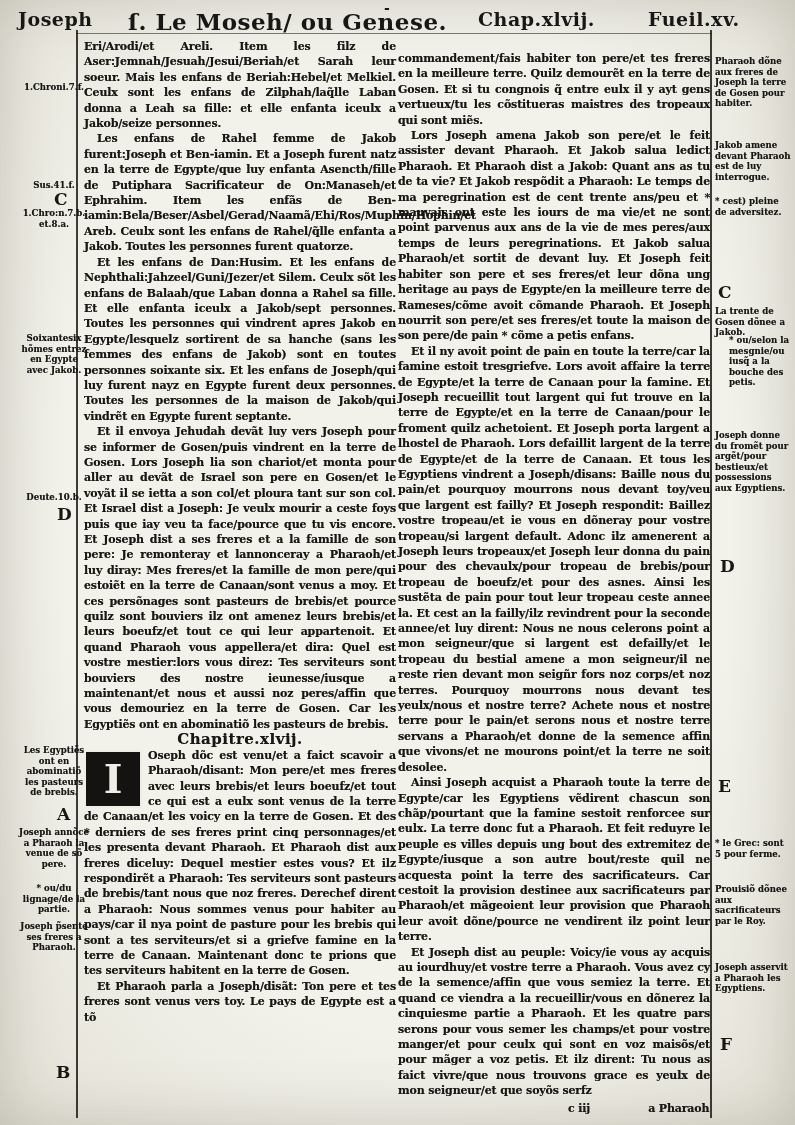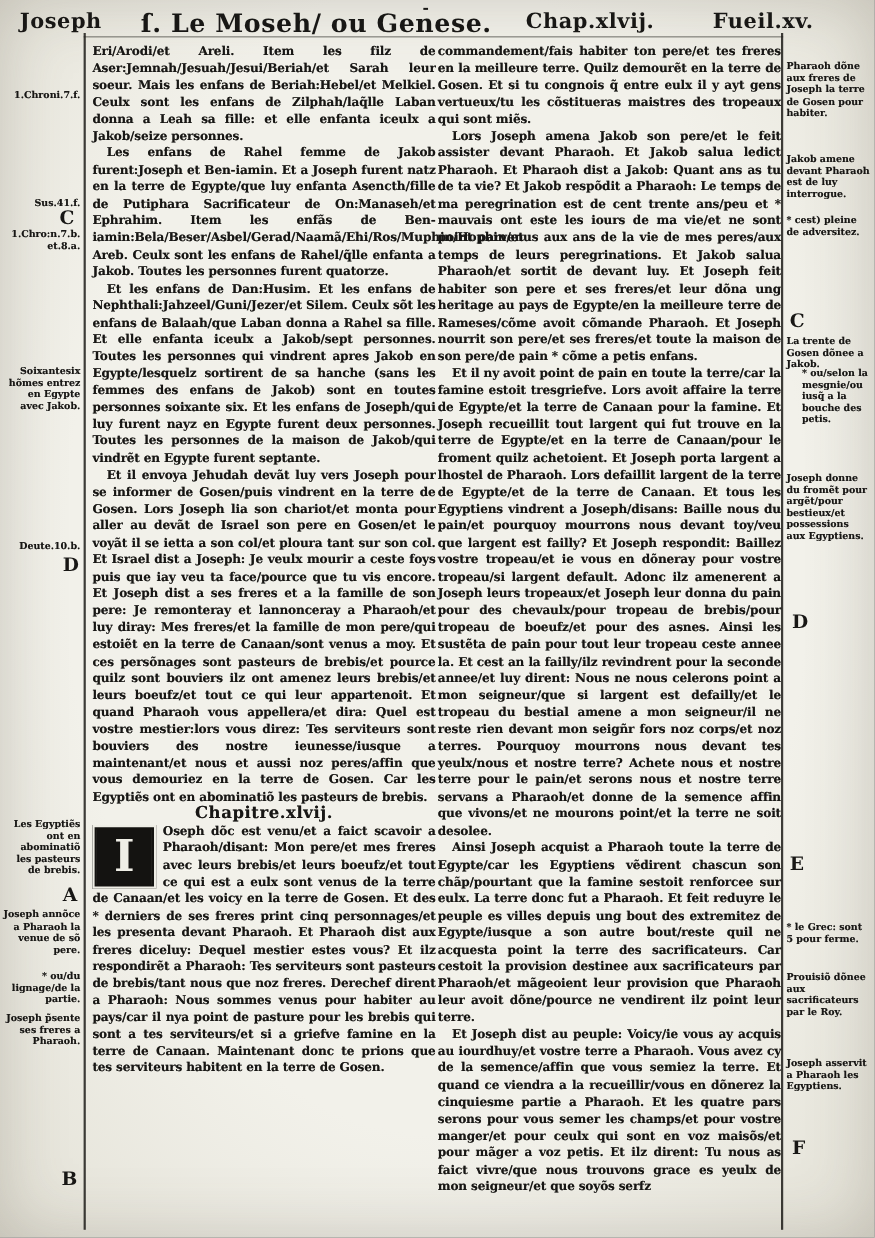--- a/index.html
+++ b/index.html
@@ -26,41 +26,41 @@
   .vrule-right{left:710px;}
   .hrule{position:absolute;left:76px;top:33px;width:636px;height:1px;background:#2a2925;opacity:.6;}
   
   .col{
     position:absolute;top:39px;width:312px;
     font-size:11px;line-height:15.4px;font-weight:700;
     text-align:justify;letter-spacing:-.15px;
     text-shadow:0 0 .5px rgba(20,18,15,.55);
   }
   .col-left{left:84px;}
-  .col-right{left:398px;}
+  .col-right{left:398px;margin-top:12px;}
   .col p{margin:0;}
   .col p.ind{text-indent:13px;}
   .chap-head{
     text-align:center;font-weight:700;font-size:15px;
     margin:5px 0 3px 0;letter-spacing:.5px;text-indent:0;
   }
   
   .dropcap{
     float:left;width:58px;height:58px;margin:2px 6px 1px 0;
     background:#141311;color:#efeee6;
     display:flex;align-items:center;justify-content:center;
     font-size:40px;font-weight:bold;
     box-shadow:inset 0 0 0 2px #efeee6, inset 0 0 0 4px #141311, inset 10px -8px 0 -6px rgba(240,238,230,.35), inset -10px 8px 0 -6px rgba(240,238,230,.35);
   }
   
   .note{
     position:absolute;font-weight:700;font-size:8.6px;line-height:10.6px;
     text-shadow:0 0 .4px rgba(20,18,15,.5);
   }
-  .note-l{left:3px;width:70px;text-align:right;}
+  .note-l{left:19px;width:70px;text-align:center;}
   .note-r{left:715px;width:76px;text-align:left;}
   .sec-letter{
     position:absolute;font-weight:bold;font-size:17px;line-height:17px;
   }
   
   .sigline{display:flex;font-weight:700;margin-top:2px;}
   .sig{margin-left:170px;}
   .catch{margin-left:58px;}
 </style>
 </head>
@@ -95,28 +95,33 @@
 
   <div class="col col-left">
     <p>Eri/Arodi/et Areli. Item les filz de Aser:Jemnah/Jesuah/Jesui/Beriah/et Sarah leur soeur. Mais les enfans de Beriah:Hebel/et Melkiel. Ceulx sont les enfans de Zilphah/laq̃lle Laban donna a Leah sa fille: et elle enfanta iceulx a Jakob/seize personnes.</p>
     <p class="ind">Les enfans de Rahel femme de Jakob furent:Joseph et Ben-iamin. Et a Joseph furent natz en la terre de Egypte/que luy enfanta Asencth/fille de Putiphara Sacrificateur de On:Manaseh/et Ephrahim. Item les enfãs de Ben-iamin:Bela/Beser/Asbel/Gerad/Naamã/Ehi/Ros/Muphin/Hophin/et Areb. Ceulx sont les enfans de Rahel/q̃lle enfanta a Jakob. Toutes les personnes furent quatorze.</p>
     <p class="ind">Et les enfans de Dan:Husim. Et les enfans de Nephthali:Jahzeel/Guni/Jezer/et Silem. Ceulx sõt les enfans de Balaah/que Laban donna a Rahel sa fille. Et elle enfanta iceulx a Jakob/sept personnes. Toutes les personnes qui vindrent apres Jakob en Egypte/lesquelz sortirent de sa hanche (sans les femmes des enfans de Jakob) sont en toutes personnes soixante six. Et les enfans de Joseph/qui luy furent nayz en Egypte furent deux personnes. Toutes les personnes de la maison de Jakob/qui vindrẽt en Egypte furent septante.</p>
     <p class="ind">Et il envoya Jehudah devãt luy vers Joseph pour se informer de Gosen/puis vindrent en la terre de Gosen. Lors Joseph lia son chariot/et monta pour aller au devãt de Israel son pere en Gosen/et le voyãt il se ietta a son col/et ploura tant sur son col. Et Israel dist a Joseph: Je veulx mourir a ceste foys puis que iay veu ta face/pource que tu vis encore. Et Joseph dist a ses freres et a la famille de son pere: Je remonteray et lannonceray a Pharaoh/et luy diray: Mes freres/et la famille de mon pere/qui estoiẽt en la terre de Canaan/sont venus a moy. Et ces persõnages sont pasteurs de brebis/et pource quilz sont bouviers ilz ont amenez leurs brebis/et leurs boeufz/et tout ce qui leur appartenoit. Et quand Pharaoh vous appellera/et dira: Quel est vostre mestier:lors vous direz: Tes serviteurs sont bouviers des nostre ieunesse/iusque a maintenant/et nous et aussi noz peres/affin que vous demouriez en la terre de Gosen. Car les Egyptiẽs ont en abominatiõ les pasteurs de brebis.</p>
     <p class="chap-head">Chapitre.xlvij.</p>
     <p>
       <span class="dropcap">I</span><span>Oseph dõc est venu/et a faict scavoir a Pharaoh/disant: Mon pere/et mes freres avec leurs brebis/et leurs boeufz/et tout ce qui est a eulx sont venus de la terre de Canaan/et les voicy en la terre de Gosen. Et des * derniers de ses freres print cinq personnages/et les presenta devant Pharaoh. Et Pharaoh dist aux freres diceluy: Dequel mestier estes vous? Et ilz respondirẽt a Pharaoh: Tes serviteurs sont pasteurs de brebis/tant nous que noz freres. Derechef dirent a Pharaoh: Nous sommes venus pour habiter au pays/car il nya point de pasture pour les brebis qui sont a tes serviteurs/et si a griefve famine en la terre de Canaan. Maintenant donc te prions que tes serviteurs habitent en la terre de Gosen.</span>
     </p>
+    <p class="ind">Et Pharaoh parla a Joseph/disãt: Ton pere et tes freres sont venus vers toy. Le pays de Egypte est a tõ</p>
   </div>
 
   <div class="col col-right">
     <p>commandement/fais habiter ton pere/et tes freres en la meilleure terre. Quilz demourẽt en la terre de Gosen. Et si tu congnois q̃ entre eulx il y ayt gens vertueux/tu les cõstitueras maistres des tropeaux qui sont miẽs.</p>
     <p class="ind">Lors Joseph amena Jakob son pere/et le feit assister devant Pharaoh. Et Jakob salua ledict Pharaoh. Et Pharaoh dist a Jakob: Quant ans as tu de ta vie? Et Jakob respõdit a Pharaoh: Le temps de ma peregrination est de cent trente ans/peu et * mauvais ont este les iours de ma vie/et ne sont point parvenus aux ans de la vie de mes peres/aux temps de leurs peregrinations. Et Jakob salua Pharaoh/et sortit de devant luy. Et Joseph feit habiter son pere et ses freres/et leur dõna ung heritage au pays de Egypte/en la meilleure terre de Rameses/cõme avoit cõmande Pharaoh. Et Joseph nourrit son pere/et ses freres/et toute la maison de son pere/de pain * cõme a petis enfans.</p>
     <p class="ind">Et il ny avoit point de pain en toute la terre/car la famine estoit tresgriefve. Lors avoit affaire la terre de Egypte/et la terre de Canaan pour la famine. Et Joseph recueillit tout largent qui fut trouve en la terre de Egypte/et en la terre de Canaan/pour le froment quilz achetoient. Et Joseph porta largent a lhostel de Pharaoh. Lors defaillit largent de la terre de Egypte/et de la terre de Canaan. Et tous les Egyptiens vindrent a Joseph/disans: Baille nous du pain/et pourquoy mourrons nous devant toy/veu que largent est failly? Et Joseph respondit: Baillez vostre tropeau/et ie vous en dõneray pour vostre tropeau/si largent default. Adonc ilz amenerent a Joseph leurs tropeaux/et Joseph leur donna du pain pour des chevaulx/pour tropeau de brebis/pour tropeau de boeufz/et pour des asnes. Ainsi les sustẽta de pain pour tout leur tropeau ceste annee la. Et cest an la failly/ilz revindrent pour la seconde annee/et luy dirent: Nous ne nous celerons point a mon seigneur/que si largent est defailly/et le tropeau du bestial amene a mon seigneur/il ne reste rien devant mon seigñr fors noz corps/et noz terres. Pourquoy mourrons nous devant tes yeulx/nous et nostre terre? Achete nous et nostre terre pour le pain/et serons nous et nostre terre servans a Pharaoh/et donne de la semence affin que vivons/et ne mourons point/et la terre ne soit desolee.</p>
     <p class="ind">Ainsi Joseph acquist a Pharaoh toute la terre de Egypte/car les Egyptiens vẽdirent chascun son chãp/pourtant que la famine sestoit renforcee sur eulx. La terre donc fut a Pharaoh. Et feit reduyre le peuple es villes depuis ung bout des extremitez de Egypte/iusque a son autre bout/reste quil ne acquesta point la terre des sacrificateurs. Car cestoit la provision destinee aux sacrificateurs par Pharaoh/et mãgeoient leur provision que Pharaoh leur avoit dõne/pource ne vendirent ilz point leur terre.</p>
     <p class="ind">Et Joseph dist au peuple: Voicy/ie vous ay acquis au iourdhuy/et vostre terre a Pharaoh. Vous avez cy de la semence/affin que vous semiez la terre. Et quand ce viendra a la recueillir/vous en dõnerez la cinquiesme partie a Pharaoh. Et les quatre pars serons pour vous semer les champs/et pour vostre manger/et pour ceulx qui sont en voz maisõs/et pour mãger a voz petis. Et ilz dirent: Tu nous as faict vivre/que nous trouvons grace es yeulx de mon seigneur/et que soyõs serfz</p>
+    <div class="sigline">
+      <span class="sig">c iij</span>
+      <span class="catch">a Pharaoh</span>
+    </div>
   </div>
 
   <div class="note note-r" style="top:56px;">Pharaoh dõne aux freres de Joseph la terre de Gosen pour habiter.</div>
   <div class="note note-r" style="top:140px;">Jakob amene devant Pharaoh est de luy interrogue.</div>
   <div class="note note-r" style="top:196px;">* cest) pleine de adversitez.</div>
   <div class="sec-letter" style="left:718px;top:284px;">C</div>
   <div class="note note-r" style="top:306px;">La trente de Gosen dõnee a Jakob.</div>
   <div class="note note-r" style="top:335px;margin-left:14px;">* ou/selon la mesgnie/ou iusq̃ a la bouche des petis.</div>
   <div class="note note-r" style="top:430px;">Joseph donne du fromẽt pour argẽt/pour bestieux/et possessions aux Egyptiens.</div>
   <div class="sec-letter" style="left:720px;top:558px;">D</div>

